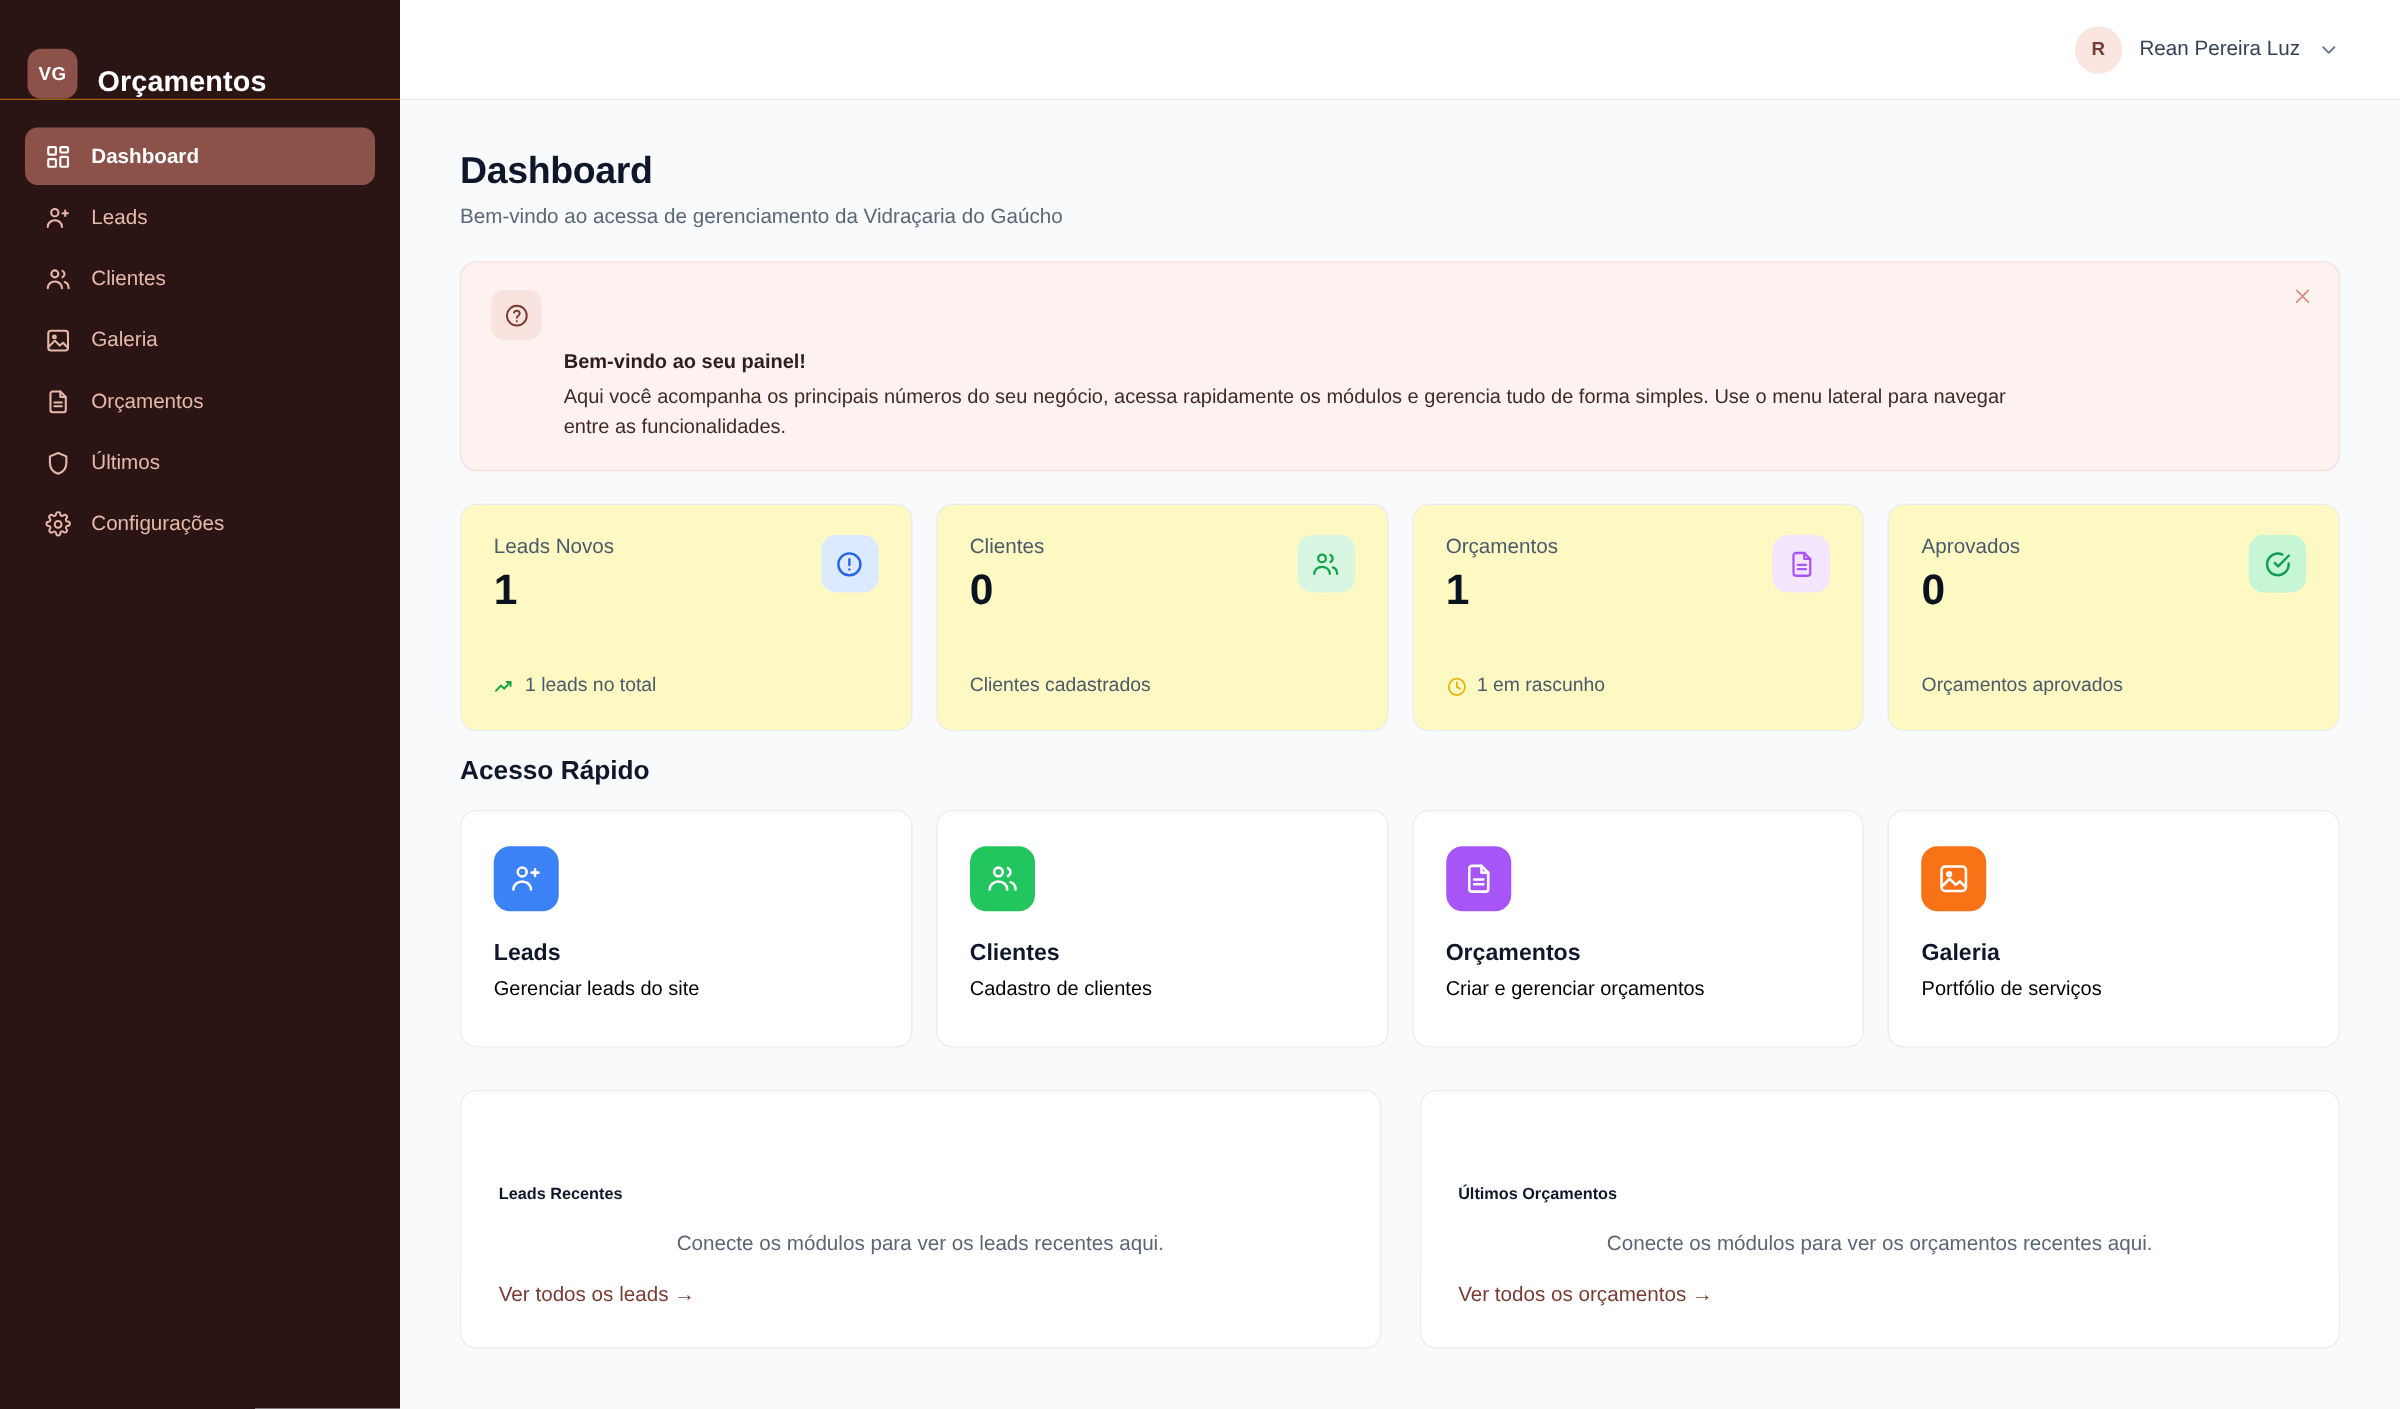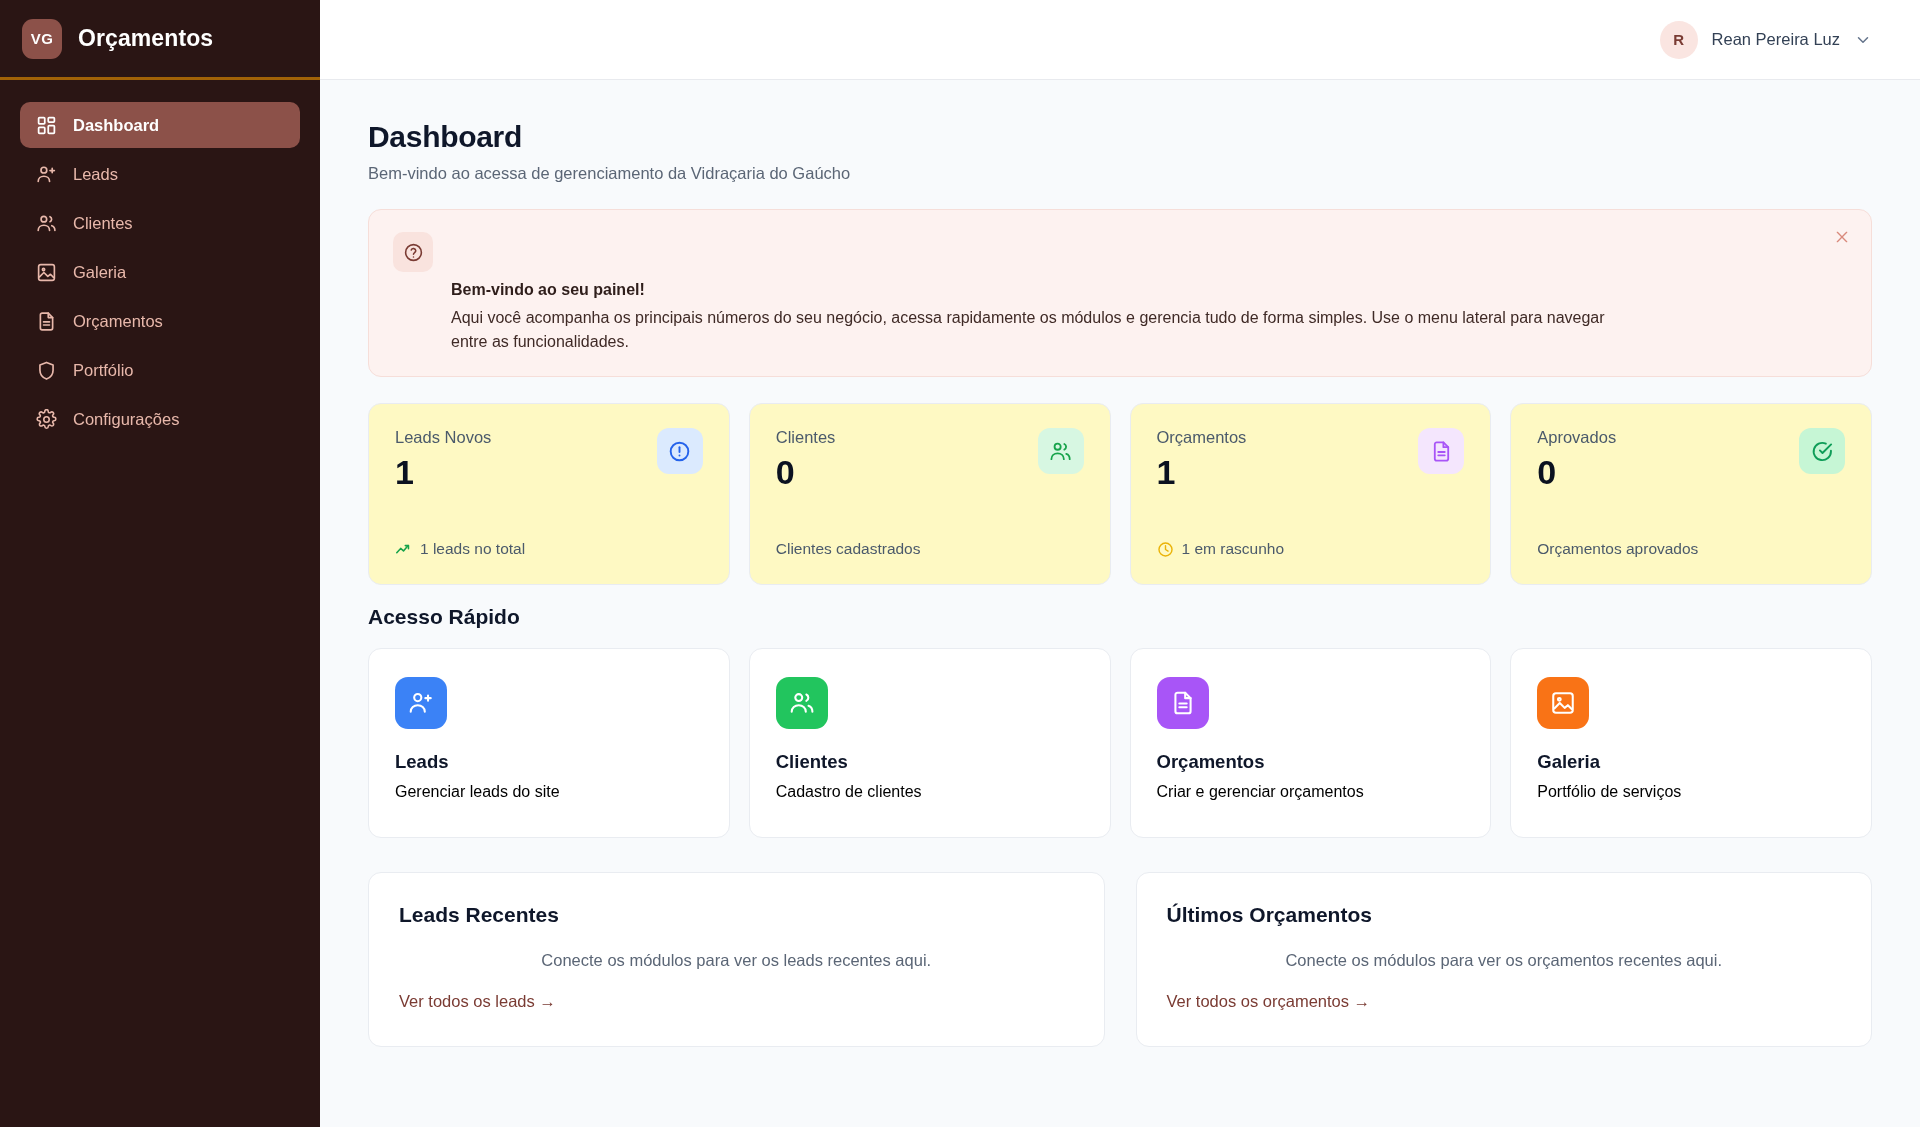--- a/index.html
+++ b/index.html
@@ -25,24 +25,24 @@
     width: 320px;
     flex: 0 0 320px;
     background: #2a1514;
     display: flex;
     flex-direction: column;
   }
   .sidebar-brand {
     height: 80px;
     flex: 0 0 80px;
     display: flex;
-    align-items: center;
+    align-items: flex-end;
     gap: 16px;
     padding: 0 22px;
-    border-bottom: 3px solid #a16207;
+    border-bottom: 1px solid #a16207;
   }
   .brand-badge {
     width: 40px; height: 40px;
     border-radius: 11px;
     background: #8c5149;
     color: #ffffff;
     font-size: 15px;
     font-weight: bold;
     display: flex; align-items: center; justify-content: center;
     letter-spacing: .3px;
@@ -211,21 +211,21 @@
     grid-template-columns: repeat(2, 1fr);
     gap: 31px;
   }
   .panel {
     background: #ffffff;
     border: 1px solid #e9ecf1;
     border-radius: 13px;
     padding: 30px 30px 32px 30px;
     min-height: 175px;
   }
-  .panel-title { font-size: 21px; font-weight: bold; color: #0f172a; }
+  .panel-title { font-size: 13px; font-weight: bold; color: #0f172a; margin-top: 44px; }
   .panel-text { margin-top: 24px; font-size: 16.5px; color: #5b6676; text-align: center; }
   .panel-link {
     display: inline-block;
     margin-top: 22px;
     font-size: 16.5px;
     color: #7a3b33;
     text-decoration: none;
     cursor: pointer;
   }
 </style>
@@ -295,21 +295,21 @@
         </span>
         <span>Orçamentos</span>
       </a>
 
       <a class="nav-item">
         <span class="nav-ico">
           <svg viewBox="0 0 24 24" fill="none" stroke="currentColor" stroke-width="1.9" stroke-linecap="round" stroke-linejoin="round">
             <path d="M12 2.8l7.5 3v6c0 4.8-3.2 8.5-7.5 10-4.3-1.5-7.5-5.2-7.5-10v-6z"></path>
           </svg>
         </span>
-        <span>Portfólio</span>
+        <span>Últimos</span>
       </a>
 
       <a class="nav-item">
         <span class="nav-ico">
           <svg viewBox="0 0 24 24" fill="none" stroke="currentColor" stroke-width="1.8" stroke-linecap="round" stroke-linejoin="round">
             <circle cx="12" cy="12" r="3.1"></circle>
             <path d="M19.2 14.3a1.6 1.6 0 0 0 .32 1.77l.06.06a1.94 1.94 0 1 1-2.75 2.75l-.06-.06a1.6 1.6 0 0 0-1.77-.32 1.6 1.6 0 0 0-.97 1.47v.17a1.94 1.94 0 1 1-3.88 0v-.09a1.6 1.6 0 0 0-1.05-1.47 1.6 1.6 0 0 0-1.77.32l-.06.06A1.94 1.94 0 1 1 4.52 16.2l.06-.06a1.6 1.6 0 0 0 .32-1.77 1.6 1.6 0 0 0-1.47-.97h-.17a1.94 1.94 0 1 1 0-3.88h.09A1.6 1.6 0 0 0 4.82 8.5a1.6 1.6 0 0 0-.32-1.77l-.06-.06A1.94 1.94 0 1 1 7.19 3.9l.06.06a1.6 1.6 0 0 0 1.77.32h.08a1.6 1.6 0 0 0 .97-1.47v-.17a1.94 1.94 0 1 1 3.88 0v.09a1.6 1.6 0 0 0 .97 1.47 1.6 1.6 0 0 0 1.77-.32l.06-.06a1.94 1.94 0 1 1 2.75 2.75l-.06.06a1.6 1.6 0 0 0-.32 1.77v.08a1.6 1.6 0 0 0 1.47.97h.17a1.94 1.94 0 1 1 0 3.88h-.09a1.6 1.6 0 0 0-1.47.97z"></path>
           </svg>
         </span>
         <span>Configurações</span>

